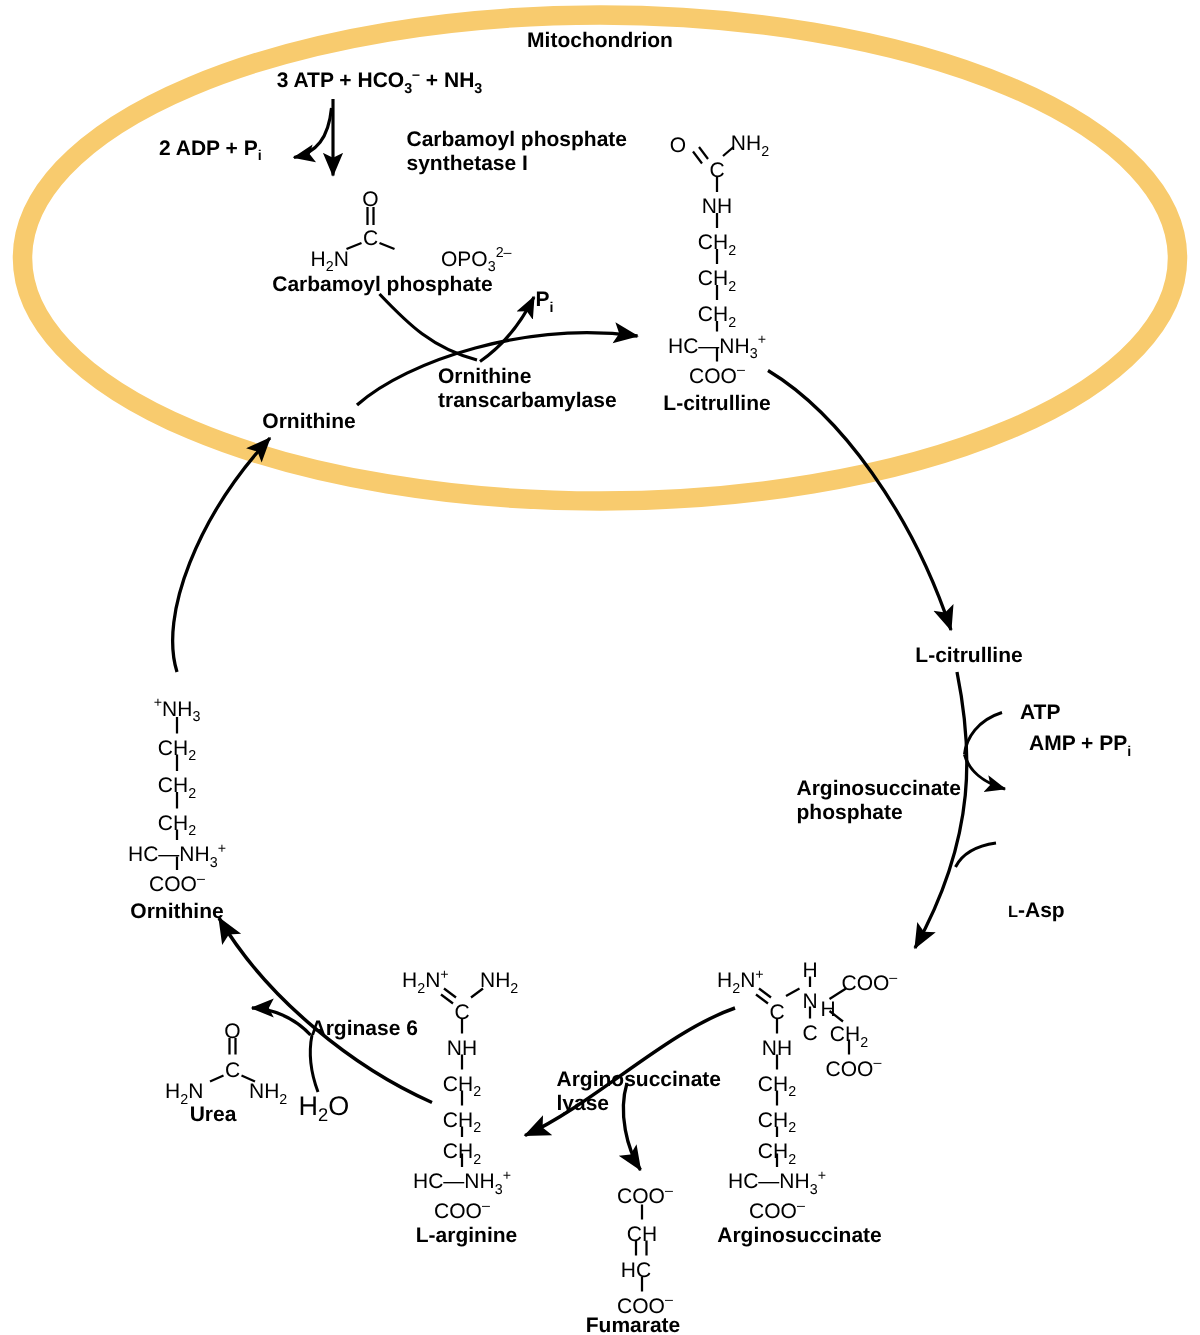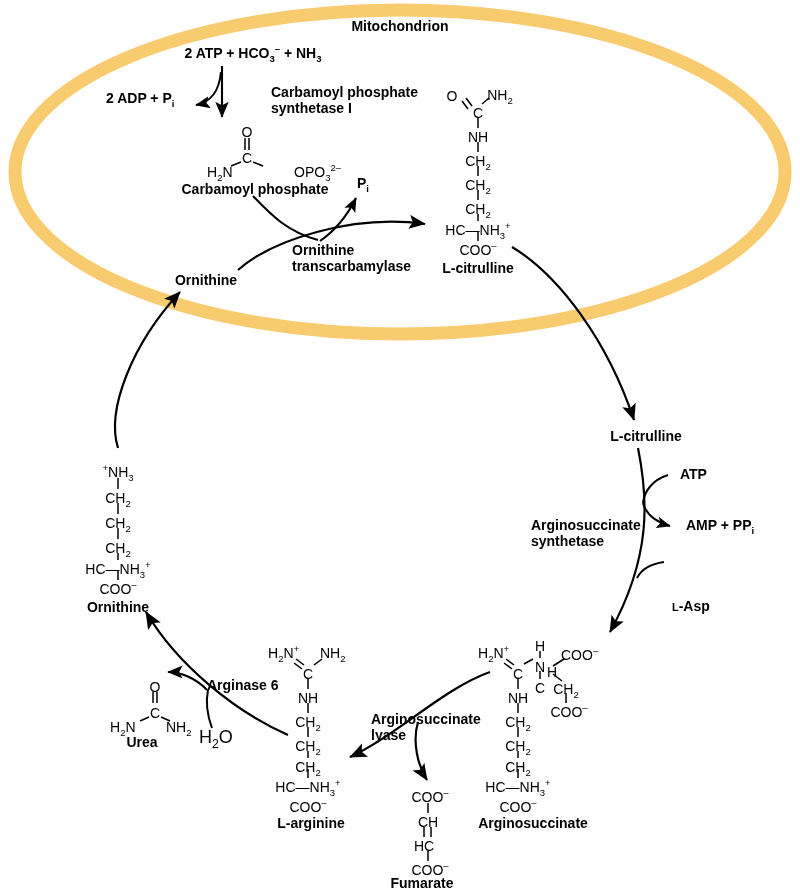--- a/index.html
+++ b/index.html
@@ -119,36 +119,36 @@
     <line x1="518" y1="769" x2="518" y2="778" stroke="#000" stroke-width="1.5"></line>
 
     <line x1="428" y1="803" x2="428" y2="813" stroke="#000" stroke-width="1.5"></line>
     <line x1="424" y1="827" x2="424" y2="837" stroke="#000" stroke-width="1.5"></line>
     <line x1="431" y1="827" x2="431" y2="837" stroke="#000" stroke-width="1.5"></line>
     <line x1="428" y1="851" x2="428" y2="861" stroke="#000" stroke-width="1.5"></line>
   </svg>
 
   <div class="lbl bold ctr" style="left:400px;top:19px;font-size:14px;">Mitochondrion</div>
 
-  <div class="lbl bold ctr" style="left:253px;top:46px;font-size:14px;"><span>2 ATP + HCO</span><sub>3</sub><sup>–</sup><span> + NH</span><sub>3</sub></div>
+  <div class="lbl bold ctr" style="left:253px;top:46px;font-size:14px;"><span>3 ATP + HCO</span><sub>3</sub><sup>–</sup><span> + NH</span><sub>3</sub></div>
 
   <div class="lbl bold" style="left:106px;top:91px;font-size:14px;"><span>2 ADP + P</span><sub>i</sub></div>
 
   <div class="lbl bold" style="left:271px;top:85px;font-size:14px;">
     <div>Carbamoyl phosphate</div>
     <div>synthetase I</div>
   </div>
 
   <div class="srow" style="left:247px;top:124px;">O</div>
   <div class="srow" style="left:247px;top:150px;">C</div>
   <div class="srow left" style="left:207px;top:164px;">H<sub>2</sub>N</div>
   <div class="srow left" style="left:258px;top:164px;margin-left:36px;">OPO<sub>3</sub><sup>2–</sup></div>
   <div class="lbl bold ctr" style="left:255px;top:182px;font-size:14px;">Carbamoyl phosphate</div>
 
-  <div class="lbl bold" style="left:357px;top:176px;font-size:14px;"><span>P</span><sub>i</sub></div>
+  <div class="lbl bold" style="left:357px;top:192px;font-size:14px;"><span>P</span><sub>i</sub></div>
 
   <div class="lbl bold" style="left:292px;top:243px;font-size:14px;">
     <div>Ornithine</div>
     <div>transcarbamylase</div>
   </div>
 
   <div class="lbl bold ctr" style="left:206px;top:273px;font-size:14px;">Ornithine</div>
 
   <div class="srow" style="left:452px;top:88px;">O</div>
   <div class="srow" style="left:500px;top:87px;">NH<sub>2</sub></div>
@@ -158,27 +158,27 @@
   <div class="srow" style="left:478px;top:177px;">CH<sub>2</sub></div>
   <div class="srow" style="left:478px;top:201px;">CH<sub>2</sub></div>
   <div class="srow" style="left:478px;top:222px;">HC—NH<sub>3</sub><sup>+</sup></div>
   <div class="srow" style="left:478px;top:242px;">COO<sup>–</sup></div>
   <div class="lbl bold ctr" style="left:478px;top:261px;font-size:14px;">L-citrulline</div>
 
   <div class="lbl bold ctr" style="left:646px;top:429px;font-size:14px;">L-citrulline</div>
 
   <div class="lbl bold" style="left:680px;top:467px;font-size:14px;">ATP</div>
 
-  <div class="lbl bold" style="left:686px;top:518px;font-size:14px;"><span>AMP + PP</span><sub>i</sub></div>
+  <div class="lbl bold" style="left:686px;top:488px;font-size:14px;"><span>AMP + PP</span><sub>i</sub></div>
 
   <div class="lbl bold" style="left:672px;top:554px;font-size:14px;margin-top:45px;"><span class="small-caps-l">L</span><span>-Asp</span></div>
 
   <div class="lbl bold" style="left:531px;top:518px;font-size:14px;">
     <div>Arginosuccinate</div>
-    <div>synthetase</div>
+    <div>phosphate</div>
   </div>
 
   <div class="srow" style="left:118px;top:464px;"><sup>+</sup>NH<sub>3</sub></div>
   <div class="srow" style="left:118px;top:490px;">CH<sub>2</sub></div>
   <div class="srow" style="left:118px;top:515px;">CH<sub>2</sub></div>
   <div class="srow" style="left:118px;top:540px;">CH<sub>2</sub></div>
   <div class="srow" style="left:118px;top:561px;">HC—NH<sub>3</sub><sup>+</sup></div>
   <div class="srow" style="left:118px;top:581px;">COO<sup>–</sup></div>
   <div class="lbl bold ctr" style="left:118px;top:600px;font-size:14px;">Ornithine</div>
 

